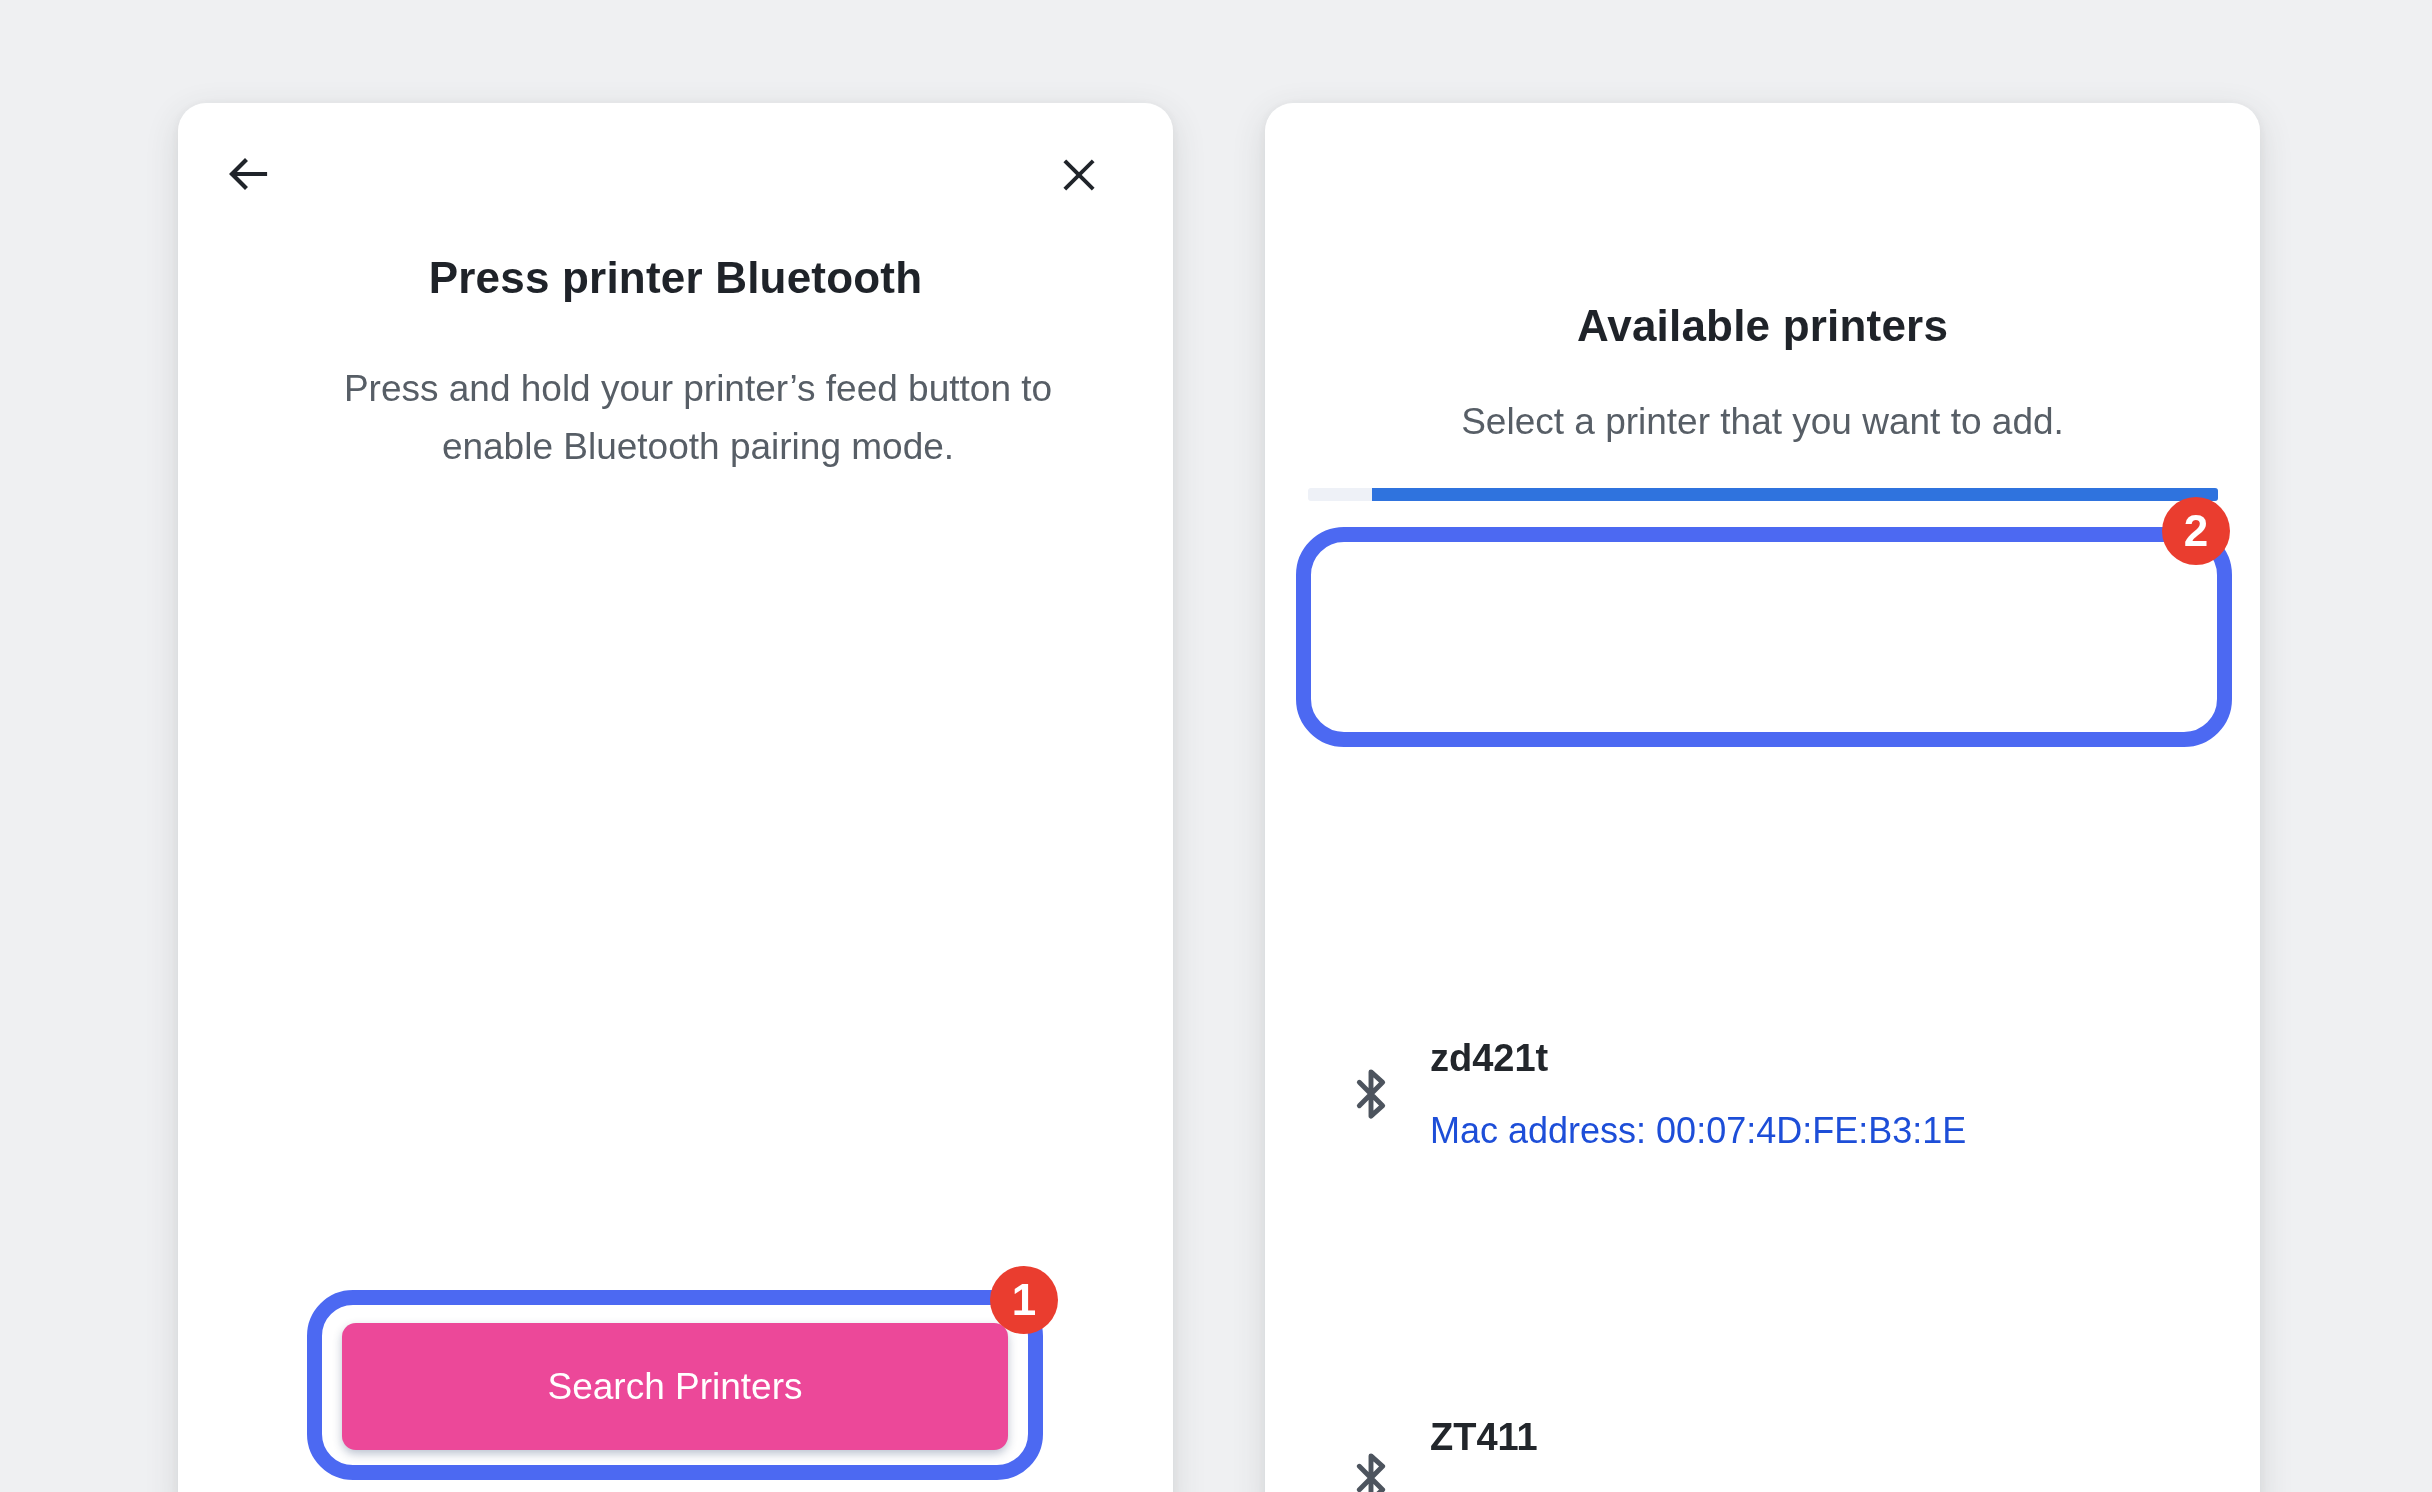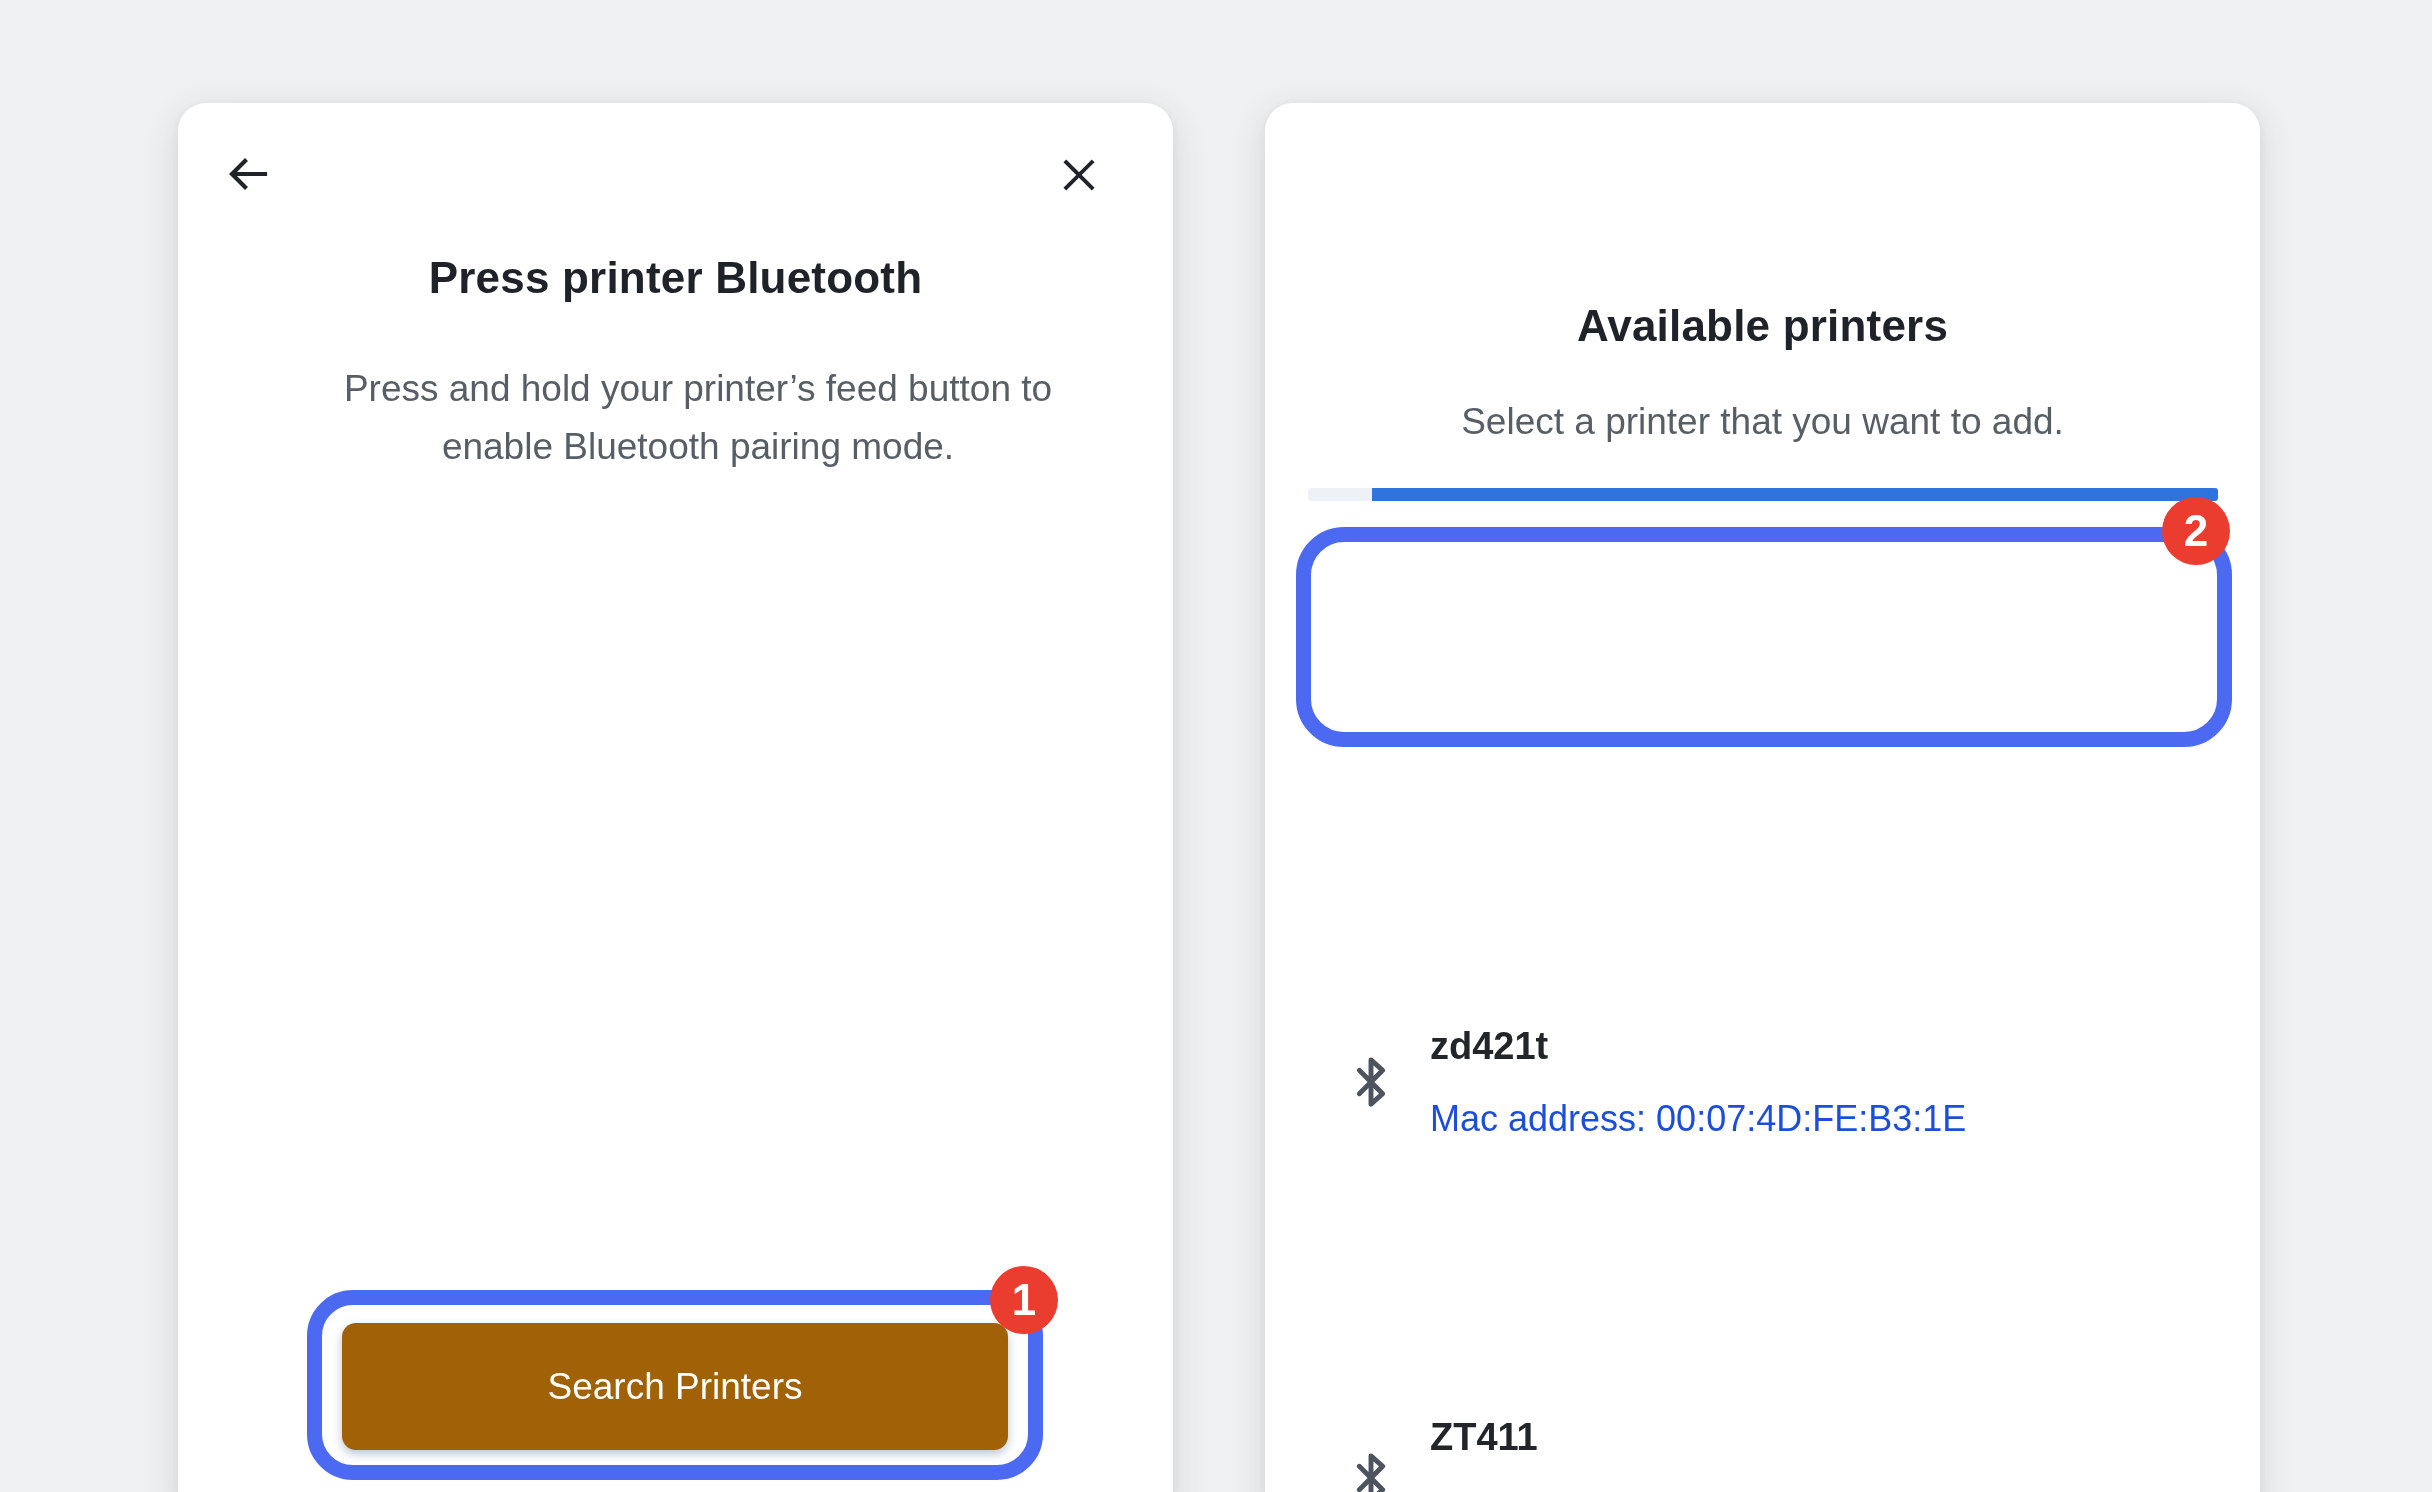--- a/index.html
+++ b/index.html
@@ -48,21 +48,21 @@
     position: absolute;
     width: 68px; height: 68px; border-radius: 50%;
     background: #ea3d2f; color: #ffffff;
     font-size: 44px; font-weight: 700;
     display: flex; align-items: center; justify-content: center;
     z-index: 3;
   }
 
   .primary-btn {
     position: absolute;
-    background: #a16207;
+    background: #ec4899;
     border: none; border-radius: 14px;
     color: #ffffff; font-size: 37px;
     font-family: "Liberation Sans", "DejaVu Sans", sans-serif;
     display: flex; align-items: center; justify-content: center;
     cursor: pointer;
     box-shadow: 0 4px 10px rgba(32,56,100,0.30);
   }
 
   .progress-track {
     position: absolute;
@@ -126,21 +126,21 @@
   <div class="body-text" style="top:296px; line-height:46px;">Select a printer that you want to add.</div>
 
   <div class="progress-track" style="left:43px; top:385px; width:910px; height:13px;">
     <div class="progress-fill"></div>
   </div>
 
   <div class="hl-box" style="left:31px; top:424px; width:936px; height:220px; border-radius:48px;"></div>
 
   <div class="step-badge" style="left:897px; top:394px;">2</div>
 
-  <div class="printer-row" style="top:448px; height:150px;">
+  <div class="printer-row" style="top:460px; height:150px;">
     <svg class="abs" style="left:78px; top:503px;" width="56" height="56" viewBox="0 0 24 24" fill="none" stroke="#4d545e" stroke-width="2.1" stroke-linejoin="round" stroke-linecap="round">
       <path d="M7 7 L17 17 L12 21.5 V2.5 L17 7 L7 17"></path>
     </svg>
     <div class="printer-name" style="left:165px; top:472px;">zd421t</div>
     <div class="printer-mac" style="left:165px; top:545px;">Mac address: 00:07:4D:FE:B3:1E</div>
   </div>
 
   <div class="printer-row" style="top:650px; height:150px;">
     <svg class="abs" style="left:78px; top:697px;" width="56" height="56" viewBox="0 0 24 24" fill="none" stroke="#4d545e" stroke-width="2.1" stroke-linejoin="round" stroke-linecap="round">
       <path d="M7 7 L17 17 L12 21.5 V2.5 L17 7 L7 17"></path>

